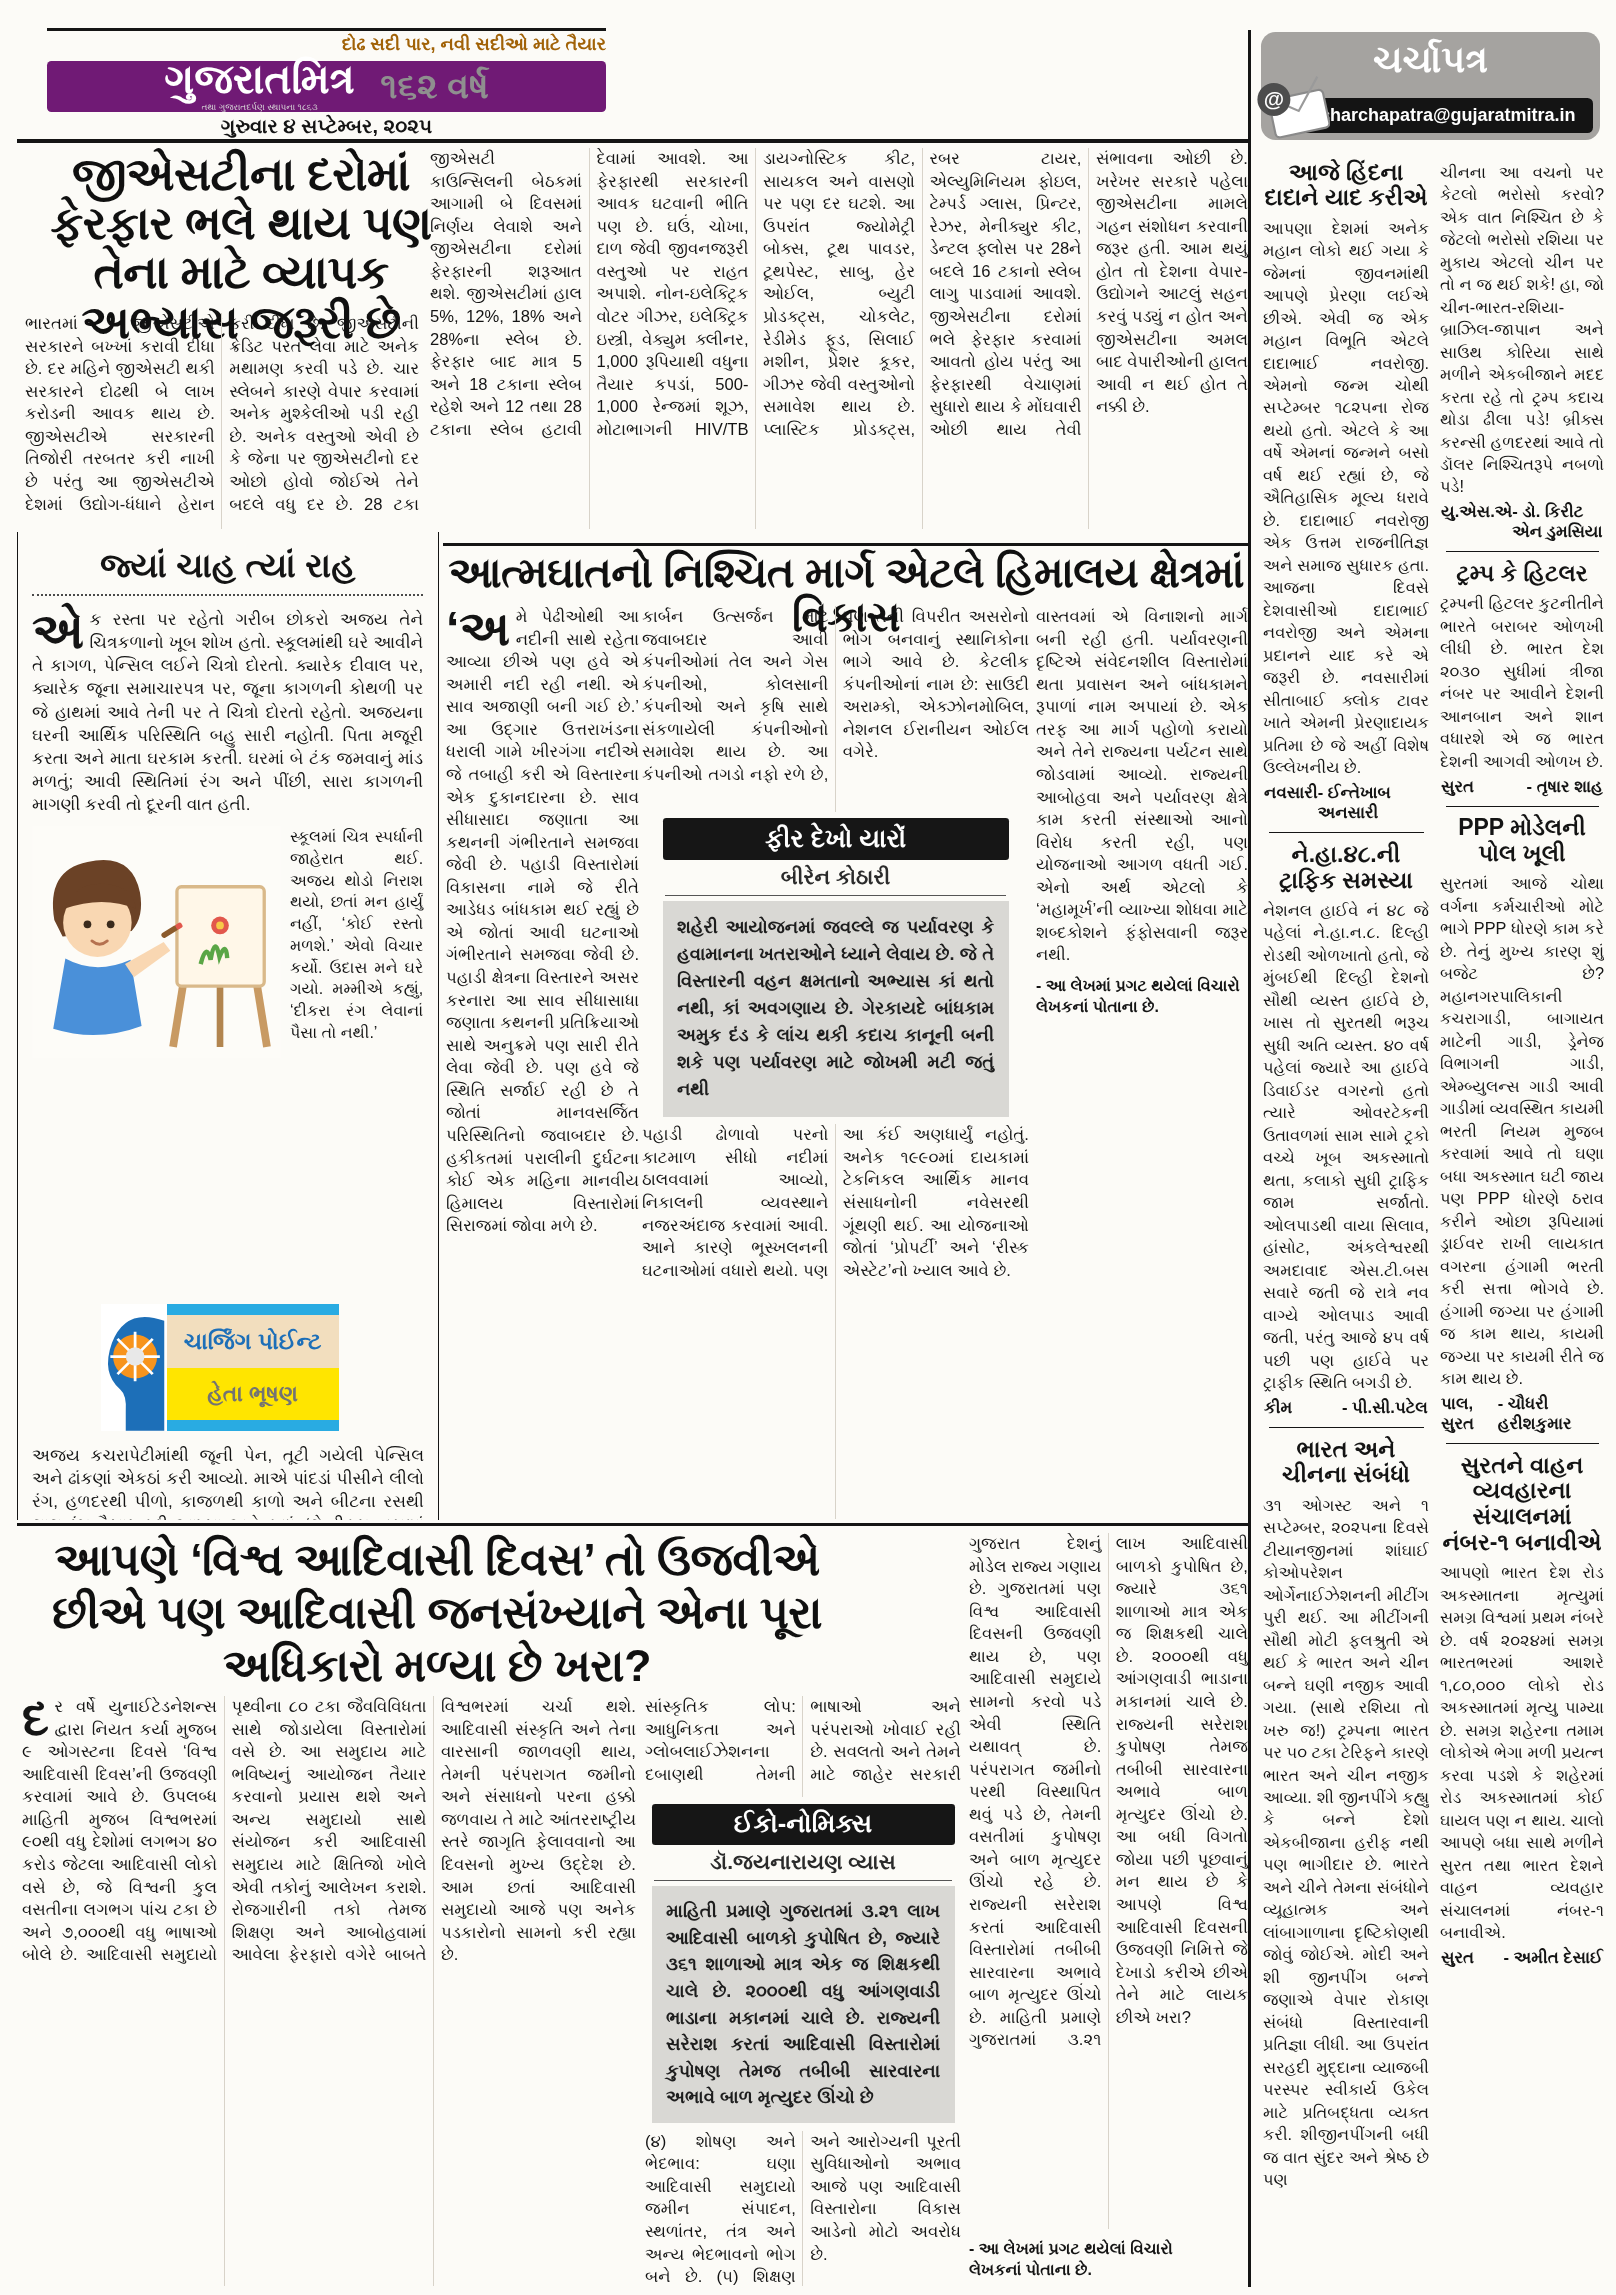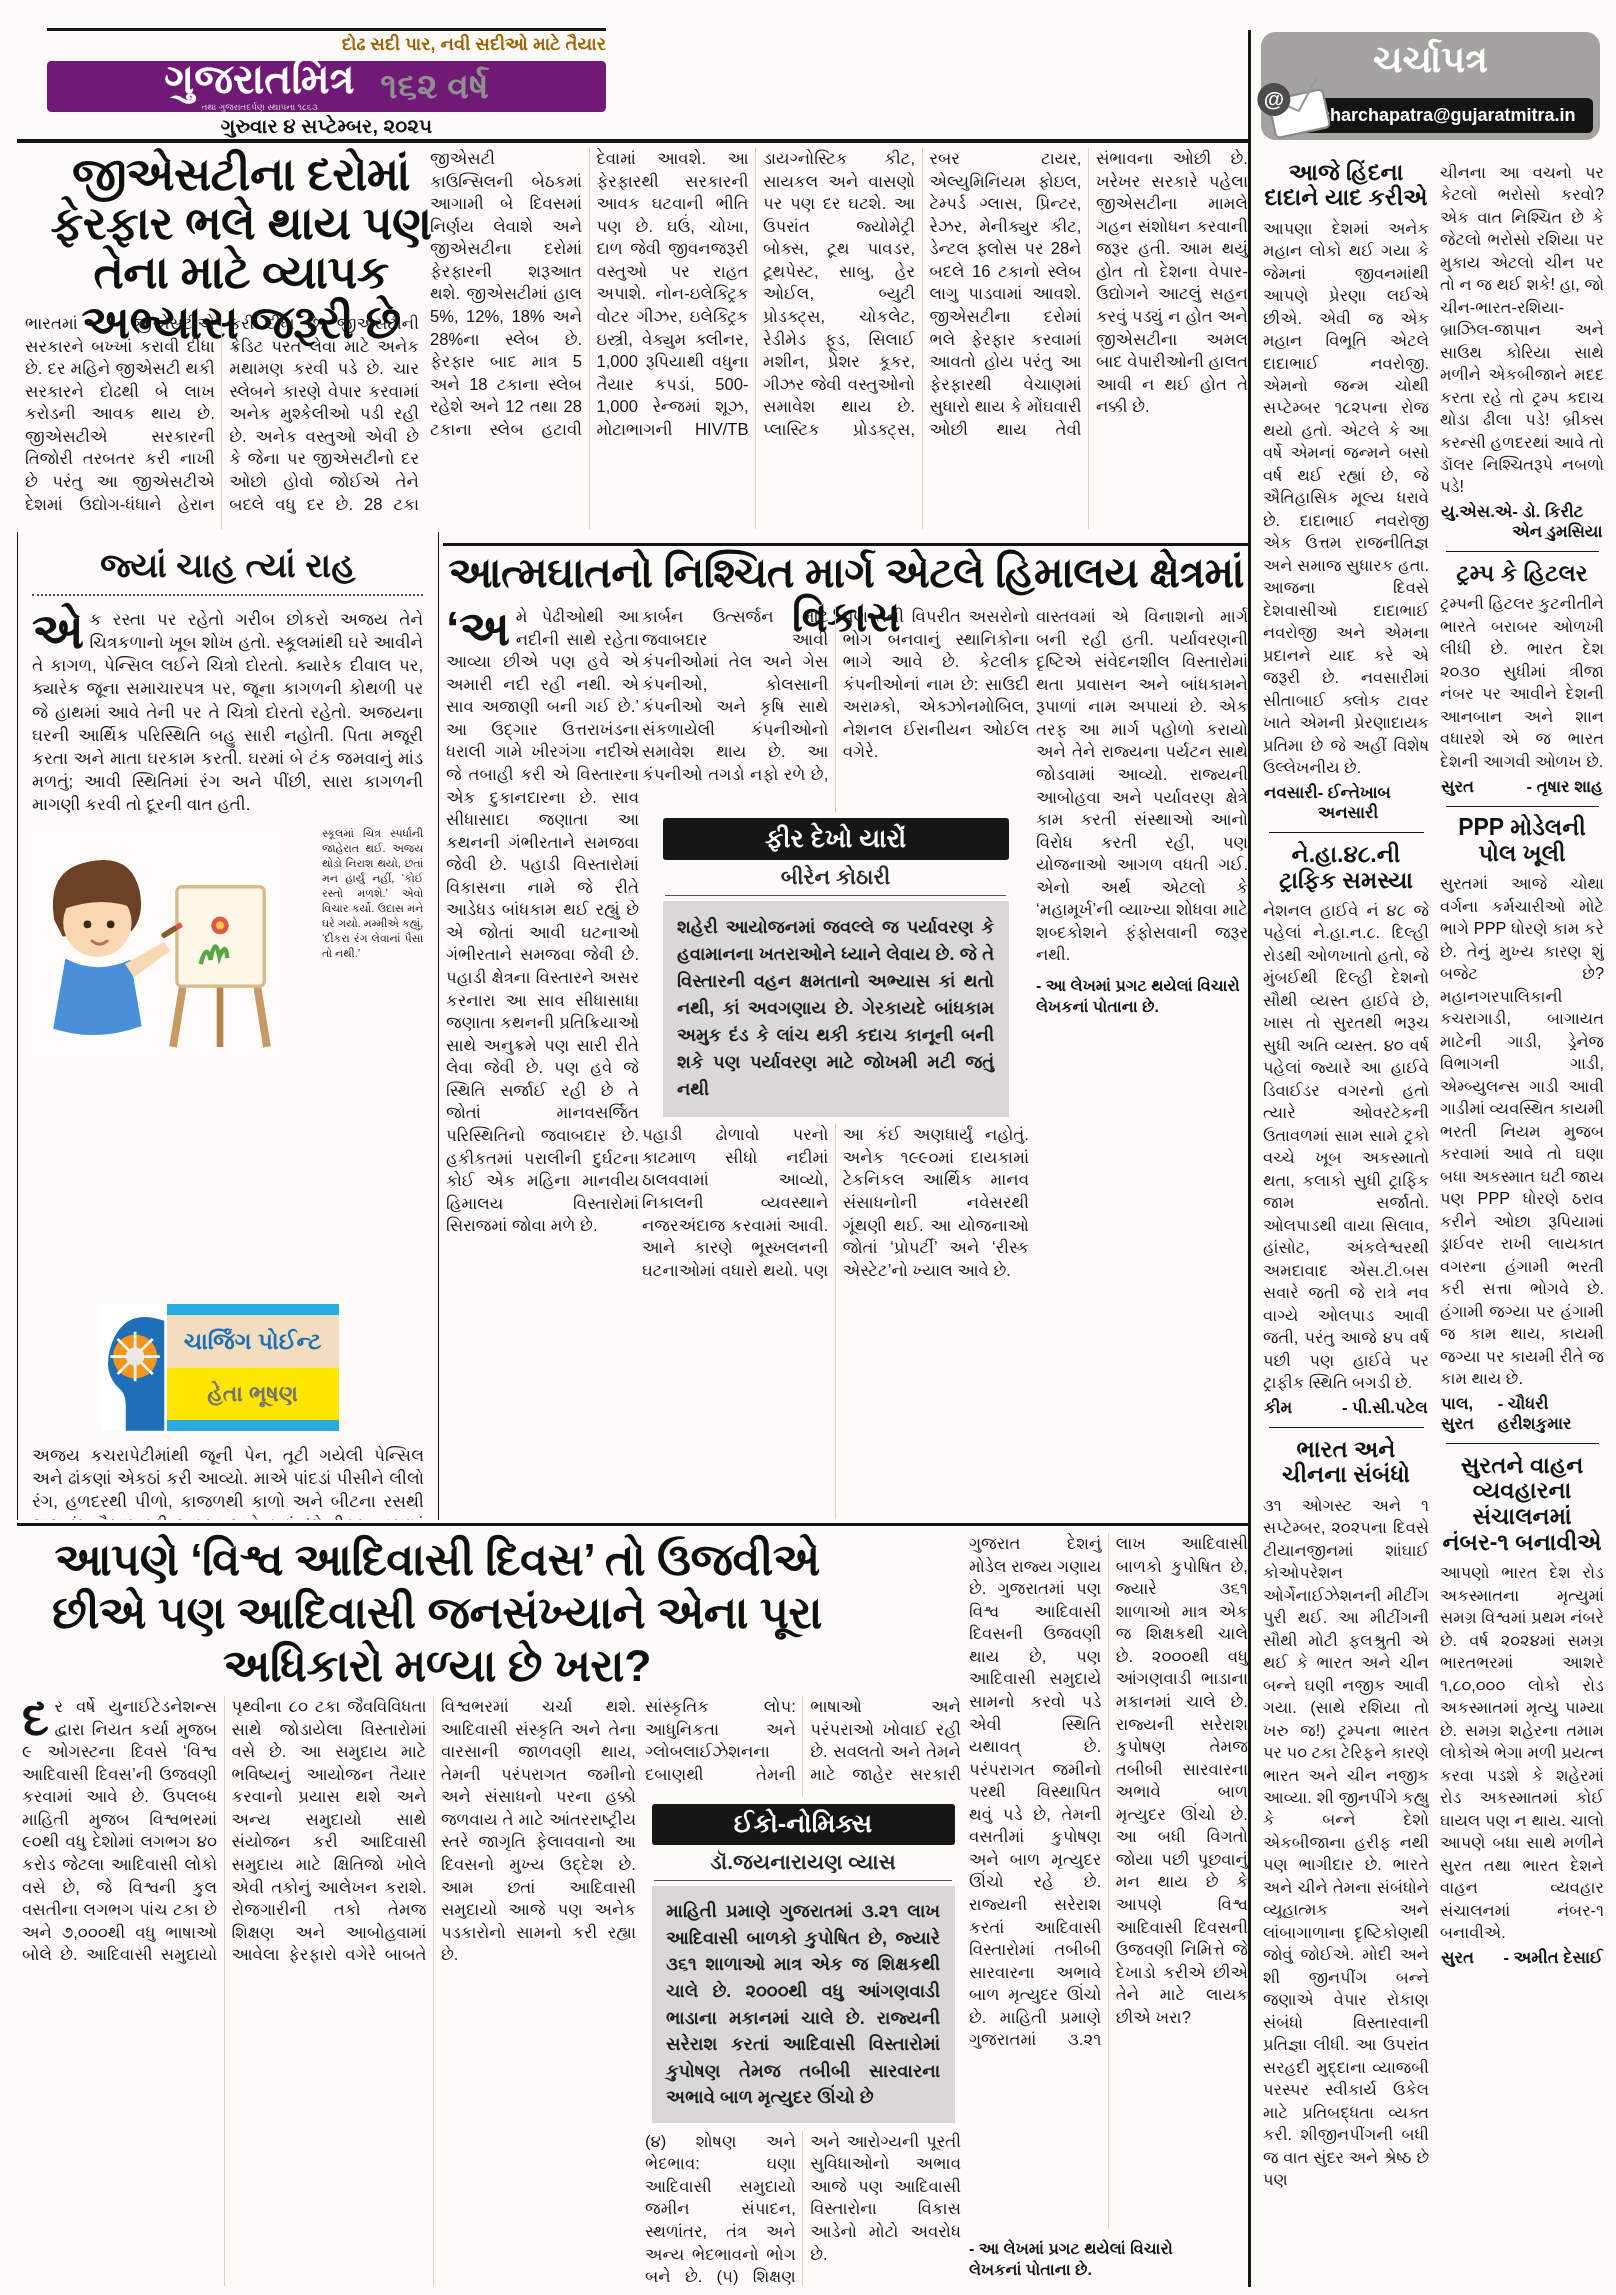--- a/index.html
+++ b/index.html
@@ -88,21 +88,21 @@
           <path d="M58 150 q20 -50 75 -45 q50 5 55 45 q-60 -25 -130 0z" fill="#6b4226"></path>
           <circle cx="100" cy="178" r="7" fill="#3a2a1c"></circle>
           <circle cx="142" cy="178" r="7" fill="#3a2a1c"></circle>
           <path d="M108 208 q14 12 28 0" fill="none" stroke="#b5714f" stroke-width="5" stroke-linecap="round"></path>
           <path d="M60 240 q55 30 118 2 l20 120 q-80 30 -160 5 z" fill="#4a90d9"></path>
           <path d="M168 250 l70 -40 l12 16 l-66 48 z" fill="#f9d7b2"></path>
           <rect x="232" y="196" width="34" height="10" rx="5" transform="rotate(-32 232 196)" fill="#8b5a2b"></rect>
           <rect x="258" y="180" width="12" height="10" rx="3" transform="rotate(-32 258 180)" fill="#e2574c"></rect>
         </svg>
       </div>
-      <div class="bodytxt jus" style="font-size:11px;margin-left:32px;">સ્કૂલમાં ચિત્ર સ્પર્ધાની જાહેરાત થઈ. અજય થોડો નિરાશ થયો, છતાં મન હાર્યું નહીં, ‘કોઈ રસ્તો મળશે.’ એવો વિચાર કર્યો. ઉદાસ મને ઘરે ગયો. મમ્મીએ કહ્યું, ‘દીકરા રંગ લેવાનાં પૈસા તો નથી.’</div>
+      <div class="bodytxt jus" style="font-size:16px;">સ્કૂલમાં ચિત્ર સ્પર્ધાની જાહેરાત થઈ. અજય થોડો નિરાશ થયો, છતાં મન હાર્યું નહીં, ‘કોઈ રસ્તો મળશે.’ એવો વિચાર કર્યો. ઉદાસ મને ઘરે ગયો. મમ્મીએ કહ્યું, ‘દીકરા રંગ લેવાનાં પૈસા તો નથી.’</div>
     </div>
 
     <div class="abs" style="left:83px;top:772px;width:238px;height:127px;display:flex;background:#fff;">
       <svg width="66" height="127" viewBox="0 0 120 230">
         <path d="M115 30 q-70 -25 -95 40 q-20 55 15 85 q12 10 10 40 l0 35 l70 0 z" fill="#1d6fb8"></path>
         <circle cx="62" cy="95" r="40" fill="#f7941d"></circle>
         <g stroke="#fff" stroke-width="5">
           <line x1="62" y1="50" x2="62" y2="140"></line>
             <line x1="17" y1="95" x2="107" y2="95"></line>
           <line x1="30" y1="63" x2="94" y2="127"></line>

